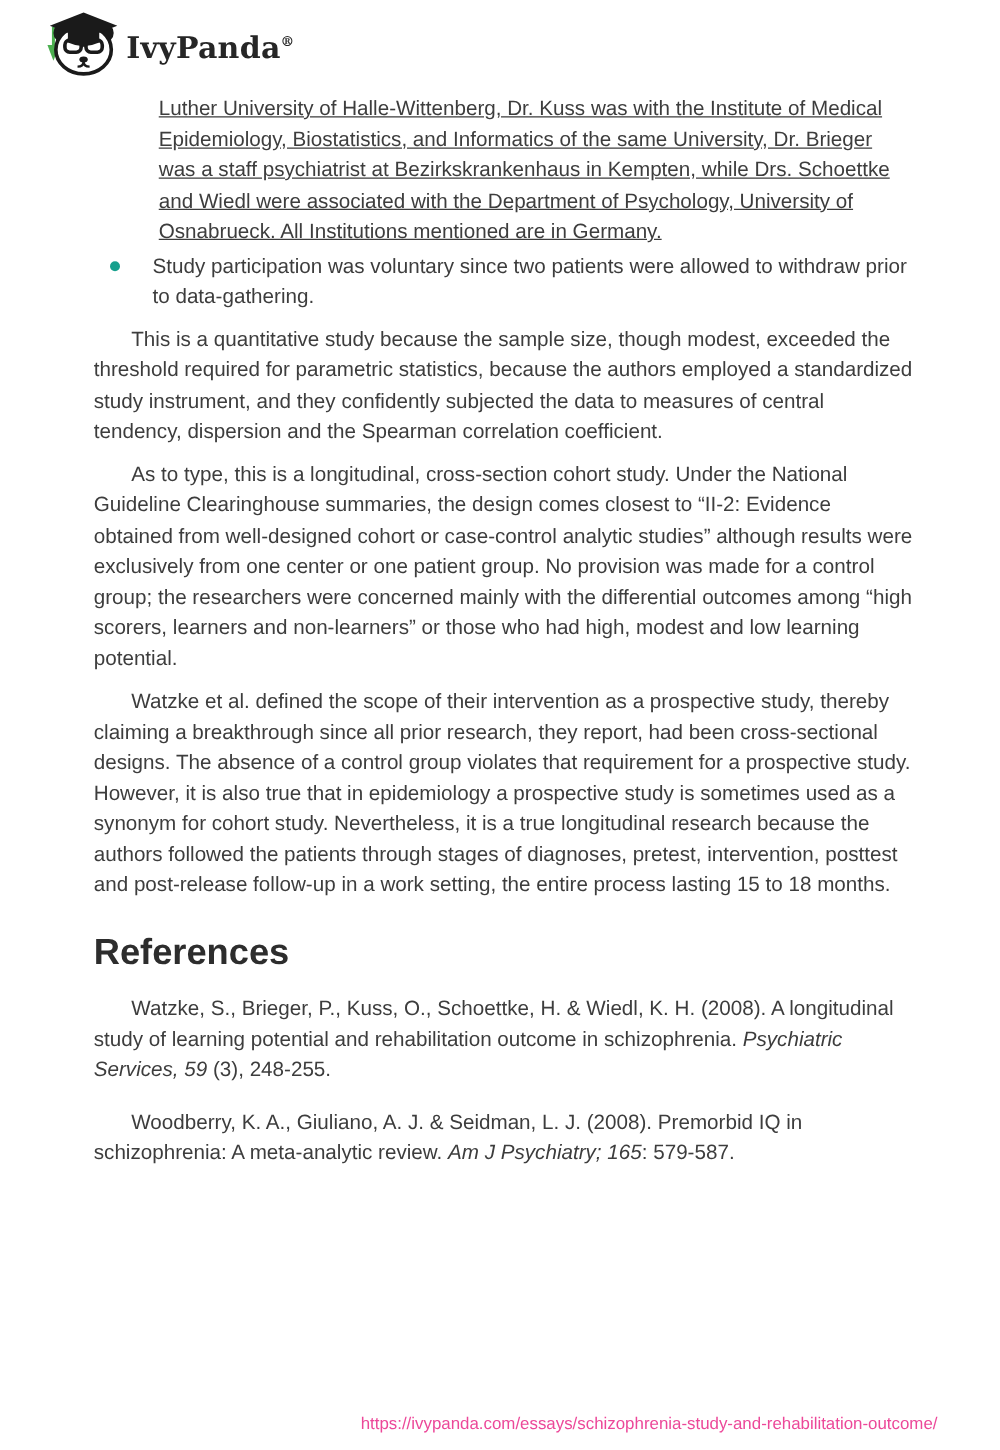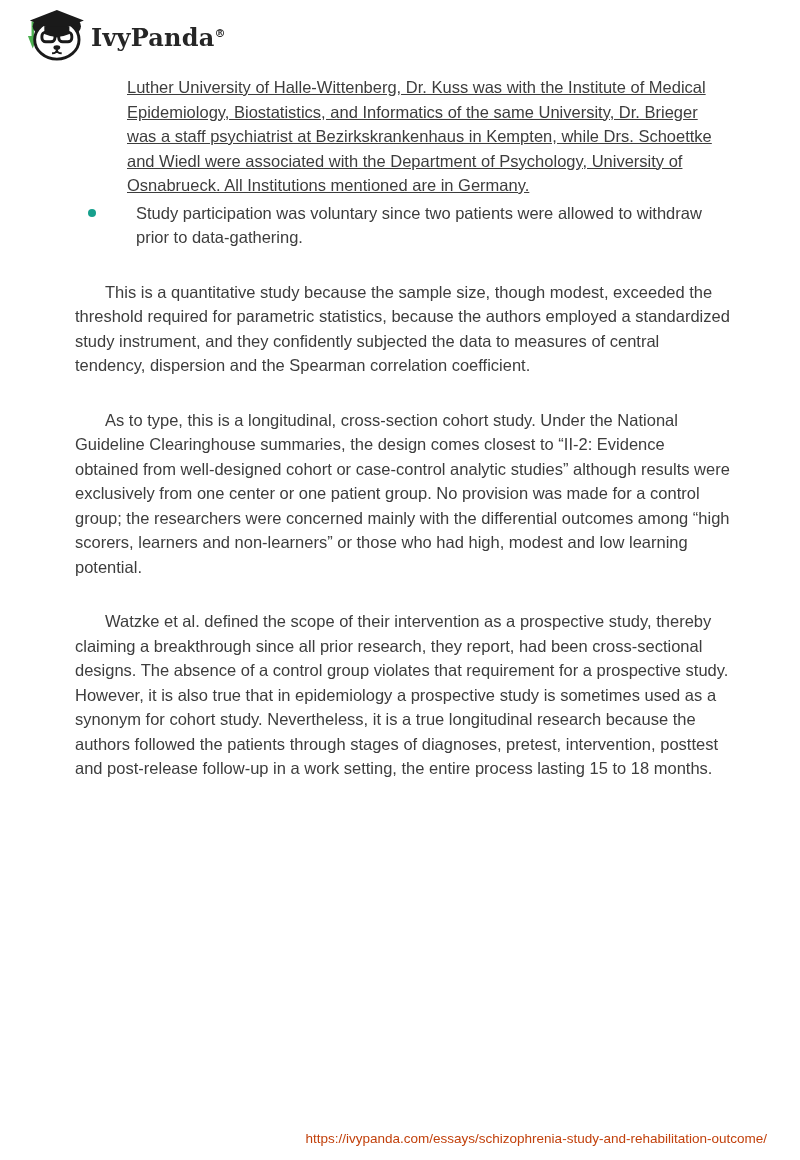--- a/index.html
+++ b/index.html
@@ -8,53 +8,53 @@
     width:800px; height:1160px;
     background:#ffffff;
     font-family:"Liberation Sans", sans-serif;
     color:#3d3d3d;
     overflow:hidden;
     margin:0 auto;
   }
   
   .hdr {
     display:flex; justify-content:space-between; align-items:flex-start;
-    padding:8px 33px 0 22px; height:62px; box-sizing:border-box;
+    padding:8px 33px 0 32px; height:62px; box-sizing:border-box;
   }
   .brand { display:flex; align-items:center; gap:7px; cursor:pointer; }
   .brand-text {
     font-family:"DejaVu Serif", serif; font-weight:700;
     font-size:24px; color:#262626; letter-spacing:0.2px;
     white-space:nowrap;
   }
   .brand-text sup { font-size:11px; font-weight:700; }
   .doc-title { font-size:15px; color:#9b9b9b; margin-top:7px; }
   
   .main {
     margin:13px 70px 0 75px;
     font-size:16.5px; line-height:24.5px;
   }
   .list-cont { margin-left:52px;text-decoration:underline; }
   .bullet-row { display:flex; margin-top:3px; }
   .bullet {
     flex:none; width:8px; height:8px; border-radius:50%;
     background:#17a08d; margin:8px 0 0 13px;
   }
-  .bullet-text { margin-left:40px; }
-  p.body-para { margin:30px 0 0 0; text-indent:30px; }
+  .bullet-text { margin-left:26px; }
+  p.body-para { margin:10px 0 0 0; text-indent:30px; }
   h1.refs-heading {
     font-size:29px; line-height:1.1; font-weight:700;
     color:#2d2d2d; margin:26px 0 13px 0;
   }
   p.ref { margin:17px 0 0 0; text-indent:30px; }
   p.ref .it { font-style:italic; }
   
   .footer-url {
-    position:absolute; right:33px; bottom:14px;
-    font-size:13.5px; color:#c2410c; text-decoration:none;margin-left:28px;
+    position:absolute; right:50px; bottom:14px;
+    font-size:13.5px; color:#ec4899; text-decoration:none;margin-left:28px;
   }
 </style>
 </head>
 <body>
 
 <div class="page">
 
   <div class="hdr">
     <div class="brand">
       <span>
@@ -89,20 +89,23 @@
 
     <div class="bullet-row">
       <span class="bullet"></span>
       <div class="bullet-text">Study participation was voluntary since two patients were allowed to withdraw prior to data-gathering.</div>
     </div>
 
     <p class="body-para">This is a quantitative study because the sample size, though modest, exceeded the threshold required for parametric statistics, because the authors employed a standardized study instrument, and they confidently subjected the data to measures of central tendency, dispersion and the Spearman correlation coefficient.</p>
     <p class="body-para">As to type, this is a longitudinal, cross-section cohort study. Under the National Guideline Clearinghouse summaries, the design comes closest to “II-2: Evidence obtained from well-designed cohort or case-control analytic studies” although results were exclusively from one center or one patient group. No provision was made for a control group; the researchers were concerned mainly with the differential outcomes among “high scorers, learners and non-learners” or those who had high, modest and low learning potential.</p>
     <p class="body-para">Watzke et al. defined the scope of their intervention as a prospective study, thereby claiming a breakthrough since all prior research, they report, had been cross-sectional designs. The absence of a control group violates that requirement for a prospective study. However, it is also true that in epidemiology a prospective study is sometimes used as a synonym for cohort study. Nevertheless, it is a true longitudinal research because the authors followed the patients through stages of diagnoses, pretest, intervention, posttest and post-release follow-up in a work setting, the entire process lasting 15 to 18 months.</p>
 
+    <h1 class="refs-heading">References</h1>
 
+    <p class="ref"><span>Watzke, S., Brieger, P., Kuss, O., Schoettke, H. &amp; Wiedl, K. H. (2008). A longitudinal study of learning potential and rehabilitation outcome in schizophrenia. </span><span class="it">Psychiatric Services, 59</span><span> (3), 248-255.</span></p>
 
+    <p class="ref"><span>Woodberry, K. A., Giuliano, A. J. &amp; Seidman, L. J. (2008). Premorbid IQ in schizophrenia: A meta-analytic review. </span><span class="it">Am J Psychiatry; 165</span><span>: 579-587.</span></p>
 
   </div>
 
   <a class="footer-url" href="#">https://ivypanda.com/essays/schizophrenia-study-and-rehabilitation-outcome/</a>
 
 </div>
 
 </body></html>

